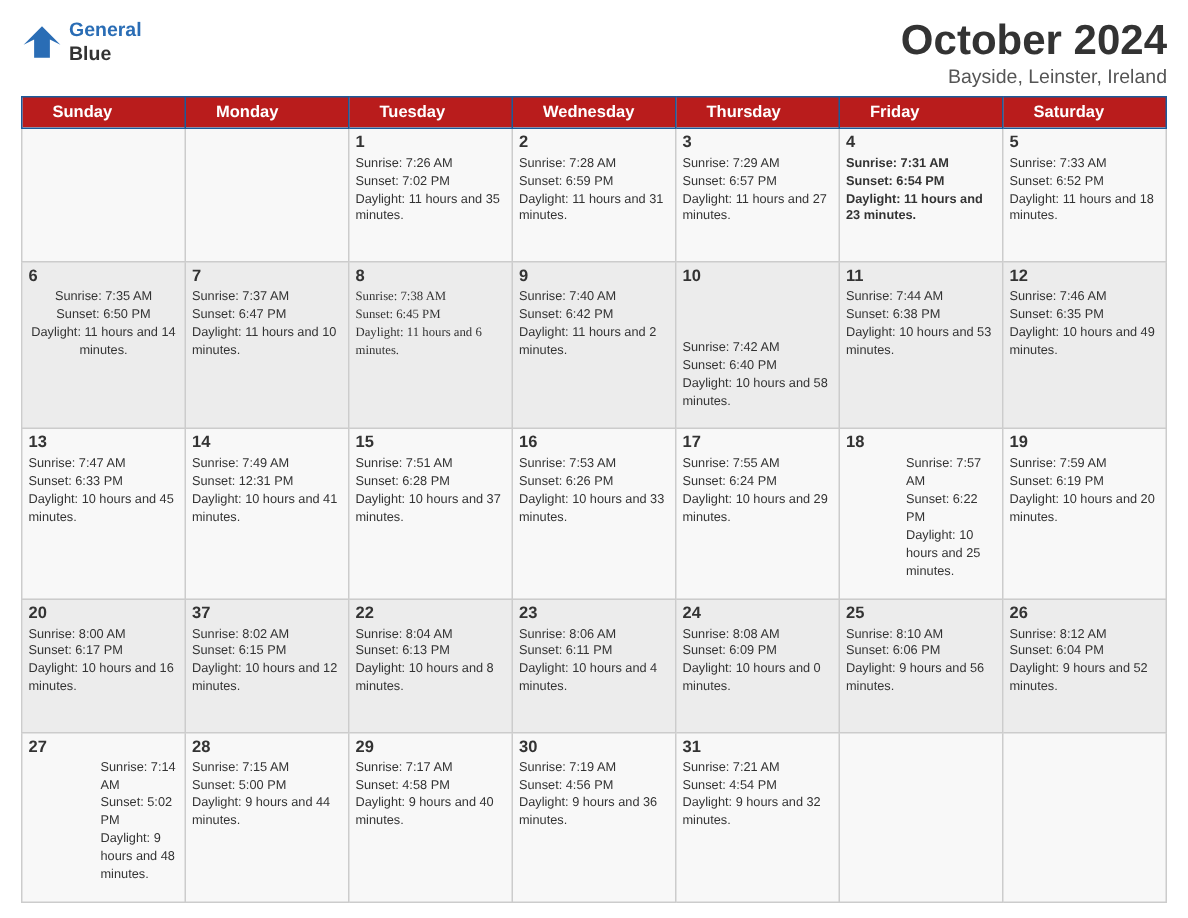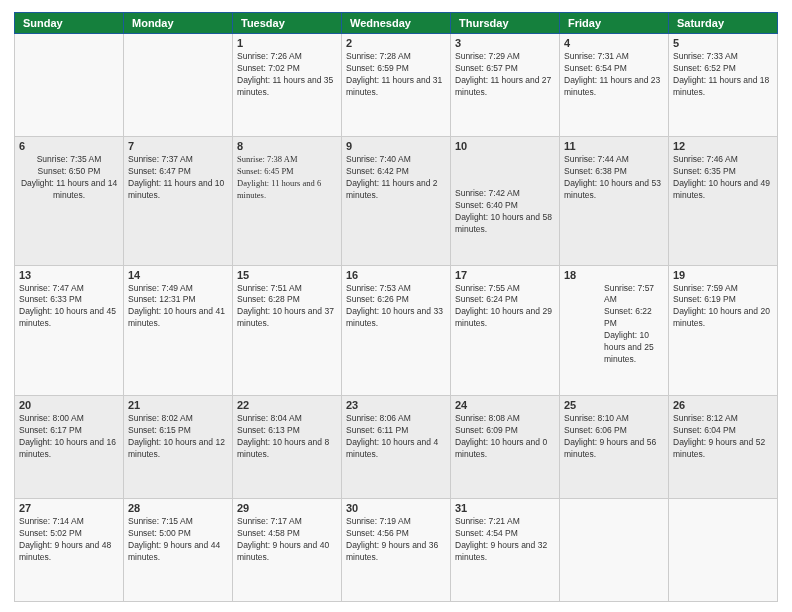--- a/index.html
+++ b/index.html
@@ -52,25 +52,25 @@
       color: #555;
     }
     .calendar {
       flex: 1;
       border: 1px solid #ccc;
       border-collapse: collapse;
       width: 100%;
       table-layout: fixed;
     }
     .calendar thead tr th {
-      background-color: #15803d;
+      background-color: #b91c1c;
       color: white;
       font-size: 11px;
       font-weight: bold;
-      padding: 4px 8px;
+      padding: 4px 20px;
       text-align: left;
       border: 1px solid #1a5a9a;
     }
     .calendar tbody tr td {
       vertical-align: top;
       border: 1px solid #ccc;
       padding: 3px 4px;
       font-size: 9px;
       color: #333;
       background: #fff;
@@ -95,20 +95,37 @@
       line-height: 1.4;
     }
     td.empty {
       background: inherit;
     }
   </style>
 </head>
 <body>
 
 <div class="page">
+  <div class="header">
+    <div class="logo">
+      <svg class="logo-icon" viewBox="0 0 32 32">
+        <rect x="0" y="0" width="32" height="32" fill="white"></rect>
+
+        <polygon points="16,4 30,18 22,14 22,28 10,28 10,14 2,18" fill="#2a6db5"></polygon>
+      </svg>
+      <div class="logo-text">
+        <span style="color:#2a6db5;">General</span><br>
+        <span>Blue</span>
+      </div>
+    </div>
+    <div class="title-block">
+      <div class="main-title">October 2024</div>
+      <div class="subtitle">Bayside, Leinster, Ireland</div>
+    </div>
+  </div>
 
   <table class="calendar">
     <thead>
       <tr>
 
       <th>Sunday</th>
           <th>Monday</th>
           <th>Tuesday</th>
           <th>Wednesday</th>
           <th>Thursday</th>
@@ -133,21 +150,21 @@
 Daylight: 11 hours and 31 minutes.</div>
           </td>
           <td>
             <span class="day-number">3</span>
             <div class="day-info" style="white-space: pre-line;">Sunrise: 7:29 AM
 Sunset: 6:57 PM
 Daylight: 11 hours and 27 minutes.</div>
           </td>
           <td>
             <span class="day-number">4</span>
-            <div class="day-info" style="white-space: pre-line;">Sunrise: 7:31 AM
+            <div class="day-info" style="white-space: pre-line; font-weight: bold;">Sunrise: 7:31 AM
 Sunset: 6:54 PM
 Daylight: 11 hours and 23 minutes.</div>
           </td>
           <td>
             <span class="day-number">5</span>
             <div class="day-info" style="white-space: pre-line;">Sunrise: 7:33 AM
 Sunset: 6:52 PM
 Daylight: 11 hours and 18 minutes.</div>
           </td>
         </tr>
@@ -240,21 +257,21 @@
           </td>
         </tr>
         <tr>
           <td>
             <span class="day-number">20</span>
             <div class="day-info" style="white-space: pre-line;">Sunrise: 8:00 AM
 Sunset: 6:17 PM
 Daylight: 10 hours and 16 minutes.</div>
           </td>
           <td>
-            <span class="day-number">21</span>
+            <span class="day-number">37</span>
             <div class="day-info" style="white-space: pre-line;">Sunrise: 8:02 AM
 Sunset: 6:15 PM
 Daylight: 10 hours and 12 minutes.</div>
           </td>
           <td>
             <span class="day-number">22</span>
             <div class="day-info" style="white-space: pre-line;">Sunrise: 8:04 AM
 Sunset: 6:13 PM
 Daylight: 10 hours and 8 minutes.</div>
           </td>
@@ -279,21 +296,21 @@
           <td>
             <span class="day-number">26</span>
             <div class="day-info" style="white-space: pre-line;">Sunrise: 8:12 AM
 Sunset: 6:04 PM
 Daylight: 9 hours and 52 minutes.</div>
           </td>
         </tr>
         <tr>
           <td>
             <span class="day-number">27</span>
-            <div class="day-info" style="white-space: pre-line;">Sunrise: 7:14 AM
+            <div class="day-info" style="white-space: pre-line; margin-left: 48px;">Sunrise: 7:14 AM
 Sunset: 5:02 PM
 Daylight: 9 hours and 48 minutes.</div>
           </td>
           <td>
             <span class="day-number">28</span>
             <div class="day-info" style="white-space: pre-line;">Sunrise: 7:15 AM
 Sunset: 5:00 PM
 Daylight: 9 hours and 44 minutes.</div>
           </td>
           <td>

